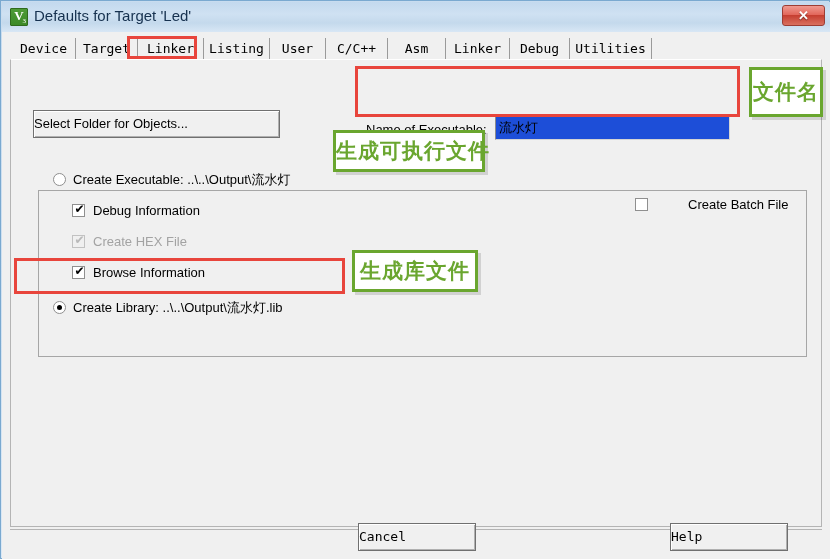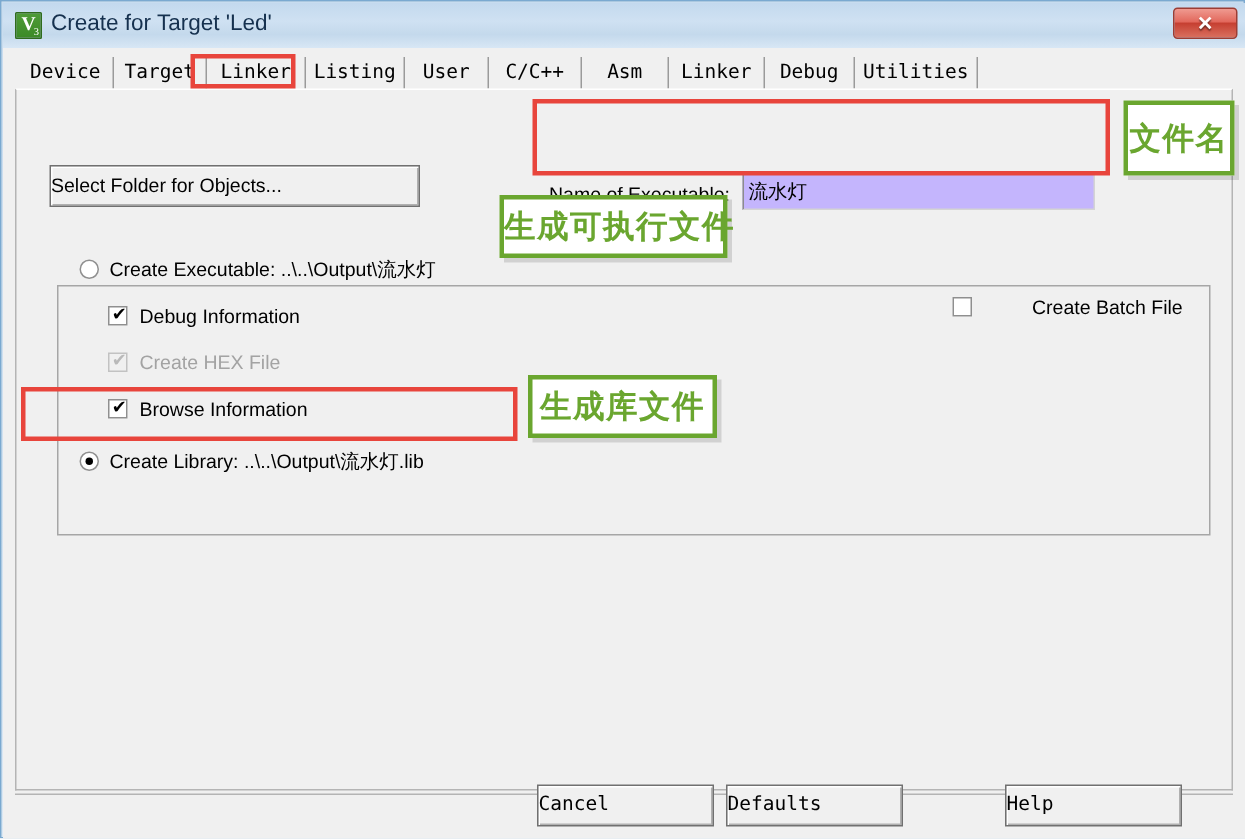--- a/index.html
+++ b/index.html
@@ -175,21 +175,21 @@
     font-size: 13px;
     color: #000000;
     white-space: nowrap;
     line-height: 16px;
   }
   .lbl.dim { color: #a3a3a3; }
 
   
   .textbox {
     position: absolute;
-    background: #c4b5fd;
+    background: #1d4ed8;
     border: 1px solid #8c8c8c;
     border-right-color: #d4d4d4;
     border-bottom-color: #d4d4d4;
     box-sizing: border-box;
     font-family: "Liberation Sans", sans-serif;
     font-size: 13px;
     color: #000000;
     padding: 0 0 0 3px;
     outline: none;
   }
@@ -274,21 +274,21 @@
 <body>
 
 <div id="app">
   <div class="window-frame">
 
     <div class="titlebar">
       <div class="title-icon">
         <span class="vee">V</span>
         <span class="vsub">3</span>
       </div>
-      <div class="title-text">Create for Target 'Led'</div>
+      <div class="title-text">Defaults for Target 'Led'</div>
       <div class="close-btn">
         <div class="x">✕</div>
       </div>
     </div>
 
     <div class="client">
 
       <div class="tabstrip">
         <div class="tab" style="left:0px;   width:64px;">Device</div>
         <div class="tab" style="left:64px;  width:62px;">Target</div>
@@ -334,21 +334,20 @@
         </div>
         <div class="lbl" style="left:62px; top:240px;">Create Library:  ..\..\Output\流水灯.lib</div>
 
         <div class="cb" style="left:624px; top:138px;"></div>
         <div class="lbl" style="left:645px; top:137px;margin-left:32px;">Create Batch File</div>
       </div>
 
       <div class="bottom-sep"></div>
 
       <div class="btn mono" style="left:356px; top:491px; width:118px; height:28px; line-height:26px;">Cancel</div>
-      <div class="btn mono" style="left:482px; top:491px; width:118px; height:28px; line-height:26px;">Defaults</div>
       <div class="btn mono" style="left:668px; top:491px; width:118px; height:28px; line-height:26px;">Help</div>
     </div>
   </div>
 
   <div class="anno anno-red" style="left:127px; top:36px; width:70px; height:23px;"></div>
 
   <div class="anno anno-red" style="left:355px; top:66px; width:385px; height:51px;"></div>
 
   <div class="anno anno-green" style="left:749px; top:67px; width:74px; height:50px;">
     <span class="txt">文件名</span>

